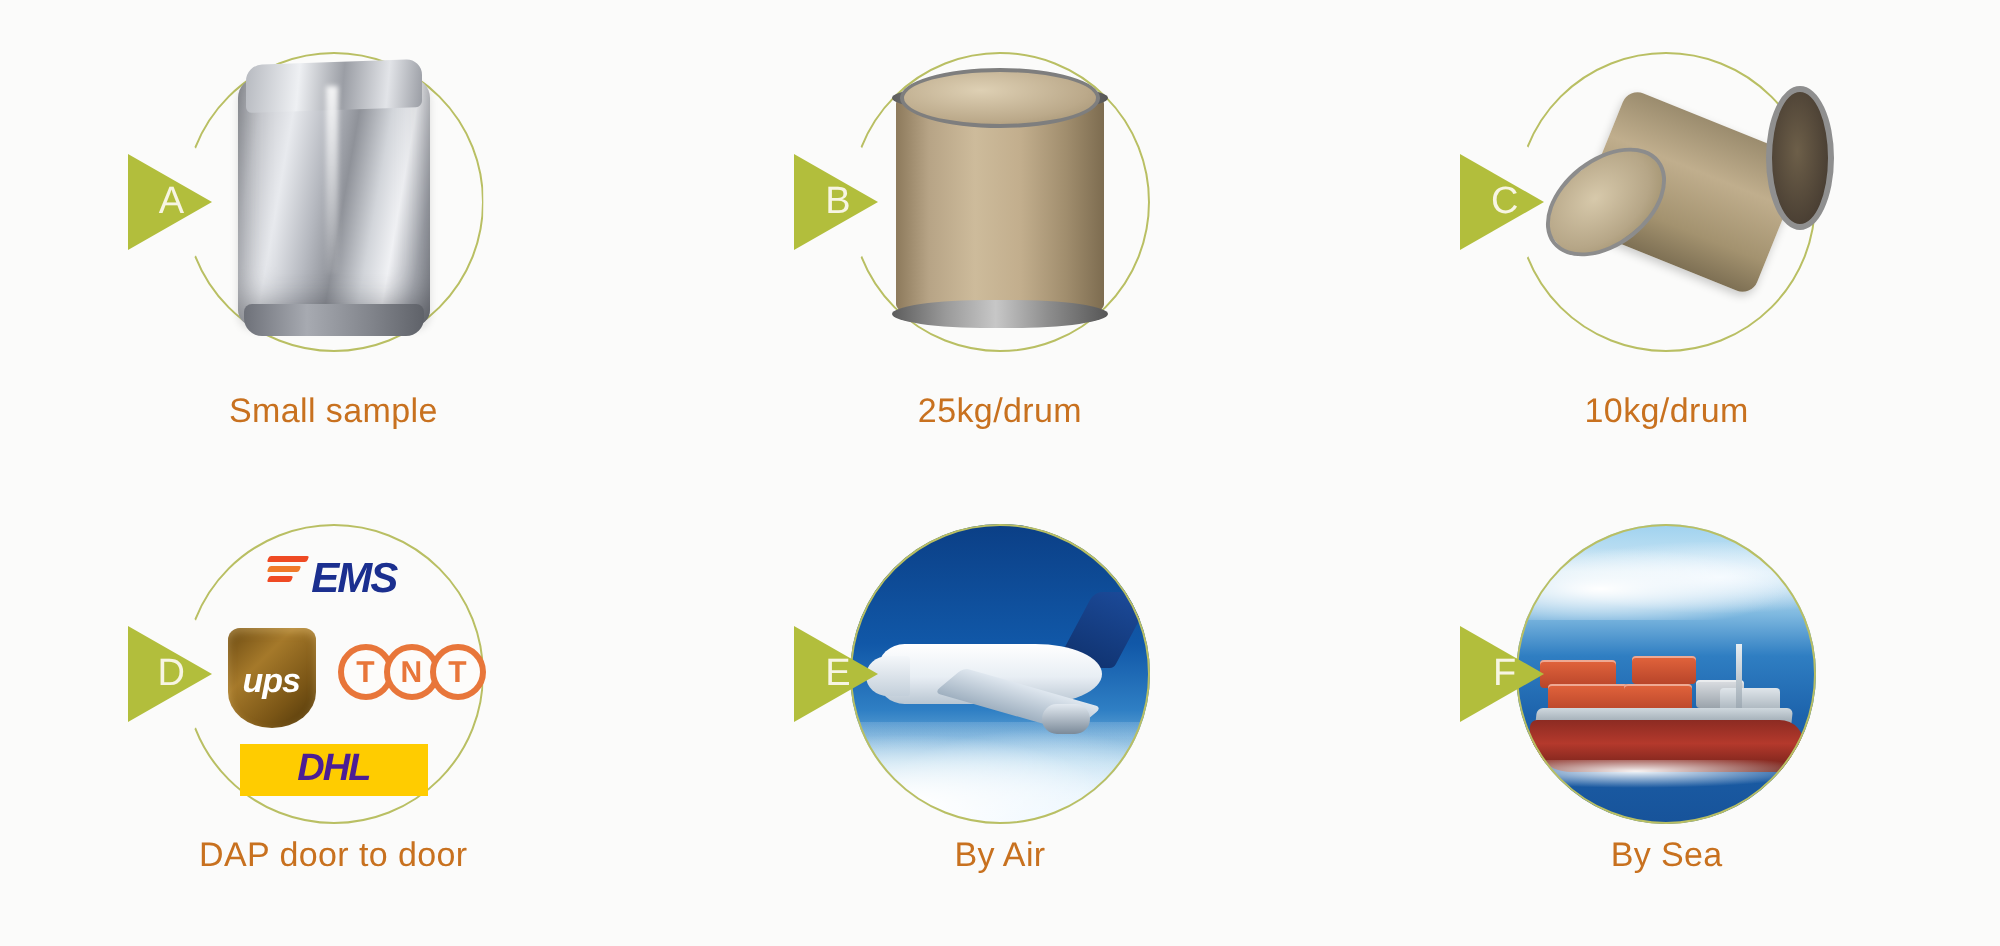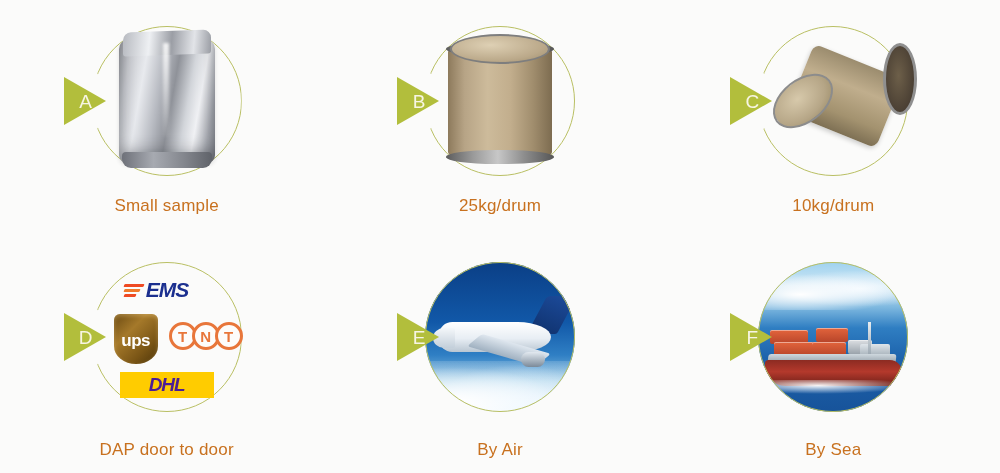--- a/index.html
+++ b/index.html
@@ -62,21 +62,21 @@
     z-index:7;
     pointer-events:none;
   }
   .caption{
     margin-top:20px;
     color:#c8711f;
     font-size:17px;
     letter-spacing:.2px;
     white-space:nowrap;
   }
-  .cell.row2 .caption{margin-top:28px;}
+  .cell.row2 .caption{margin-top:6px;}
 
   
   .bag{
     position:relative;width:96px;height:124px;
     background:linear-gradient(100deg,#9d9fa4 0%,#c9cbd0 12%,#e8eaee 26%,#b6b9c0 42%,#8f9299 54%,#d2d5da 68%,#f0f1f4 78%,#a9acb3 90%,#85888f 100%);
     border-radius:10px 10px 8px 8px;
     box-shadow:inset 0 -10px 16px rgba(40,42,48,.45), 0 2px 4px rgba(0,0,0,.12);
   }
   .bag:before{
     content:"";position:absolute;left:4px;right:4px;top:-8px;height:24px;
@@ -140,39 +140,39 @@
     border:2px solid #8c8c8c;
     box-sizing:border-box;
     transform:rotate(-38deg);
   }
 
   
   .couriers{
     position:relative;width:150px;height:150px;
   }
   .lg{position:absolute;}
-  .lg-ems{left:32px;top:16px;width:84px;height:24px;display:flex;align-items:center;}
+  .lg-ems{left:42px;top:16px;width:84px;height:24px;display:flex;}
   .ems-stripes{display:flex;flex-direction:column;gap:2px;margin-right:2px;}
   .ems-stripes i{display:block;width:20px;height:3px;background:#ef4a23;border-radius:1px;transform:skewX(-22deg);}
   .ems-stripes i:nth-child(2){width:16px;background:#f07a2a;}
   .ems-stripes i:nth-child(3){width:12px;background:#ef4a23;}
   .ems-text{
     font-weight:bold;font-style:italic;font-size:21px;color:#1b2f8f;
     letter-spacing:-1px;font-family:"Liberation Sans","DejaVu Sans",sans-serif;
   }
   .lg-ups{left:22px;top:52px;width:44px;height:50px;}
   .ups-shield{
     width:44px;height:50px;
     background:linear-gradient(135deg,#6b4a12,#a5792a 35%,#7b5616 70%,#4d3509);
     border-radius:6px 6px 50% 50%/6px 6px 36% 36%;
     display:flex;align-items:center;justify-content:center;
     box-shadow:inset 0 2px 4px rgba(255,220,150,.35);
   }
   .ups-shield span{
-    color:#fff;font-weight:bold;font-size:17px;
+    color:#fff;font-weight:bold;font-size:17px;font-style:italic;
     letter-spacing:-.5px;margin-top:4px;
   }
   .lg-tnt{left:82px;top:60px;display:flex;}
   .tnt-o{
     width:28px;height:28px;border-radius:50%;
     border:3px solid #e8763a;box-sizing:border-box;
     display:flex;align-items:center;justify-content:center;
     margin-left:-5px;background:#fdfcfa;
   }
   .tnt-o span{color:#e8763a;font-weight:bold;font-size:15px;}

